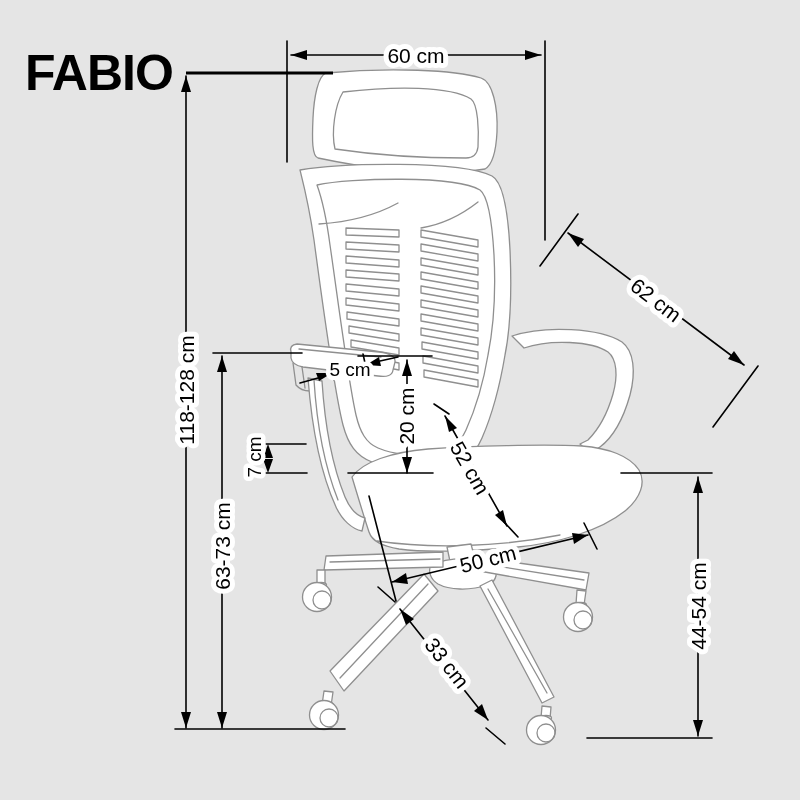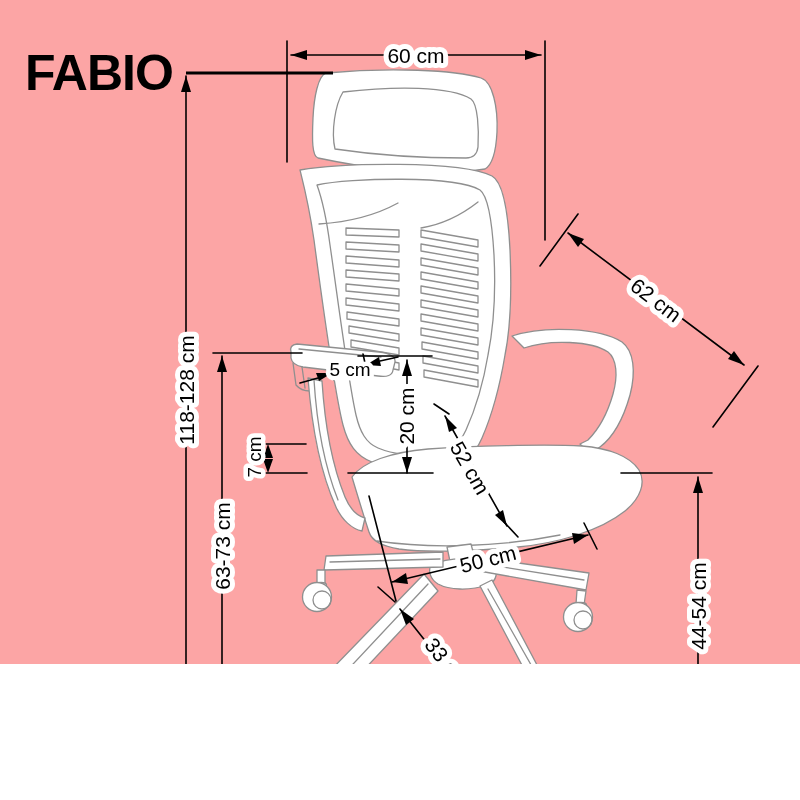--- a/index.html
+++ b/index.html
@@ -1,17 +1,17 @@
 <!DOCTYPE html>
 <html><head>
 <meta charset="utf-8">
 <style>
   html,body{margin:0;padding:0;background:#ffffff;}
   body{width:800px;height:800px;font-family:"Liberation Sans",sans-serif;}
-  .stage{position:relative;width:800px;height:664px;background:#fca5a5;overflow:hidden;}
+  .stage{position:relative;width:800px;height:800px;background:#e5e5e5;overflow:hidden;}
   svg{display:block;}
   
   .c{fill:none;stroke:#8f8f8f;stroke-width:1.3;stroke-linejoin:round;stroke-linecap:round;}
   .cw{fill:#ffffff;stroke:#8f8f8f;stroke-width:1.3;stroke-linejoin:round;stroke-linecap:round;}
   
   .d{fill:none;stroke:#000000;stroke-width:1.6;stroke-linecap:round;}
   .d-thick{fill:none;stroke:#000000;stroke-width:3;stroke-linecap:butt;}
   .ah{fill:#000000;stroke:none;}
   
   .dim-label{font-size:21px;fill:#000000;text-anchor:middle;

